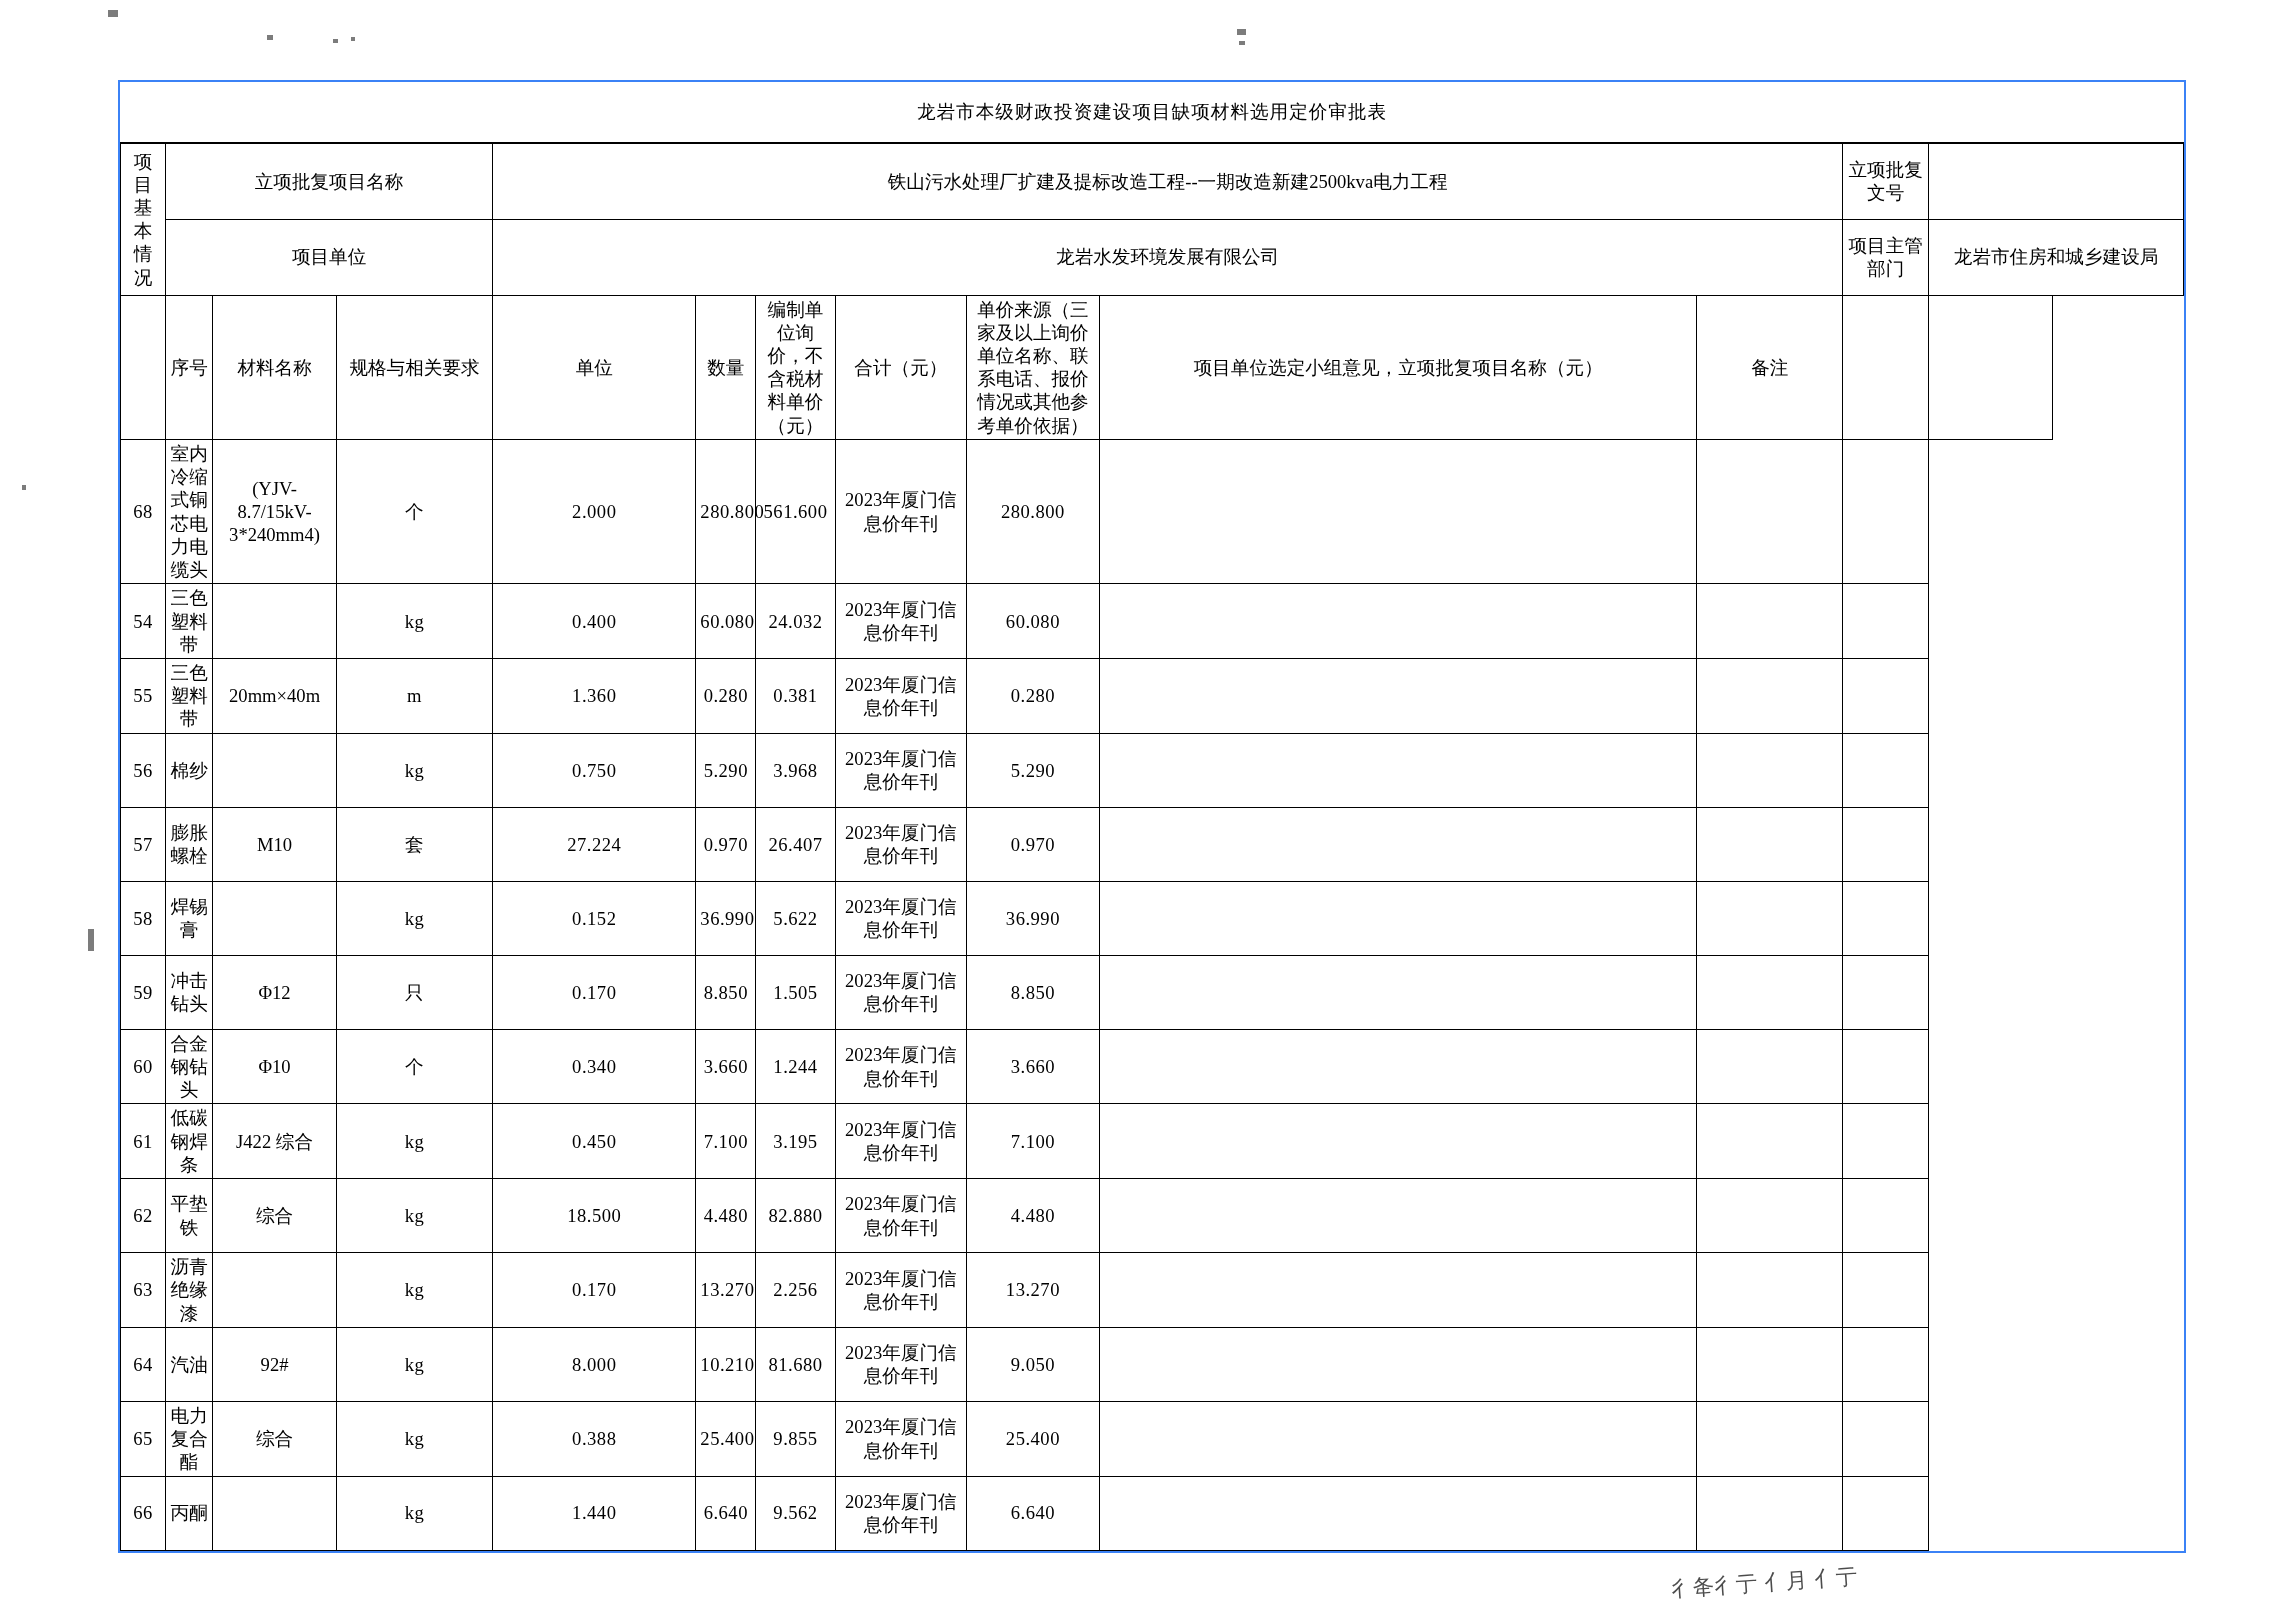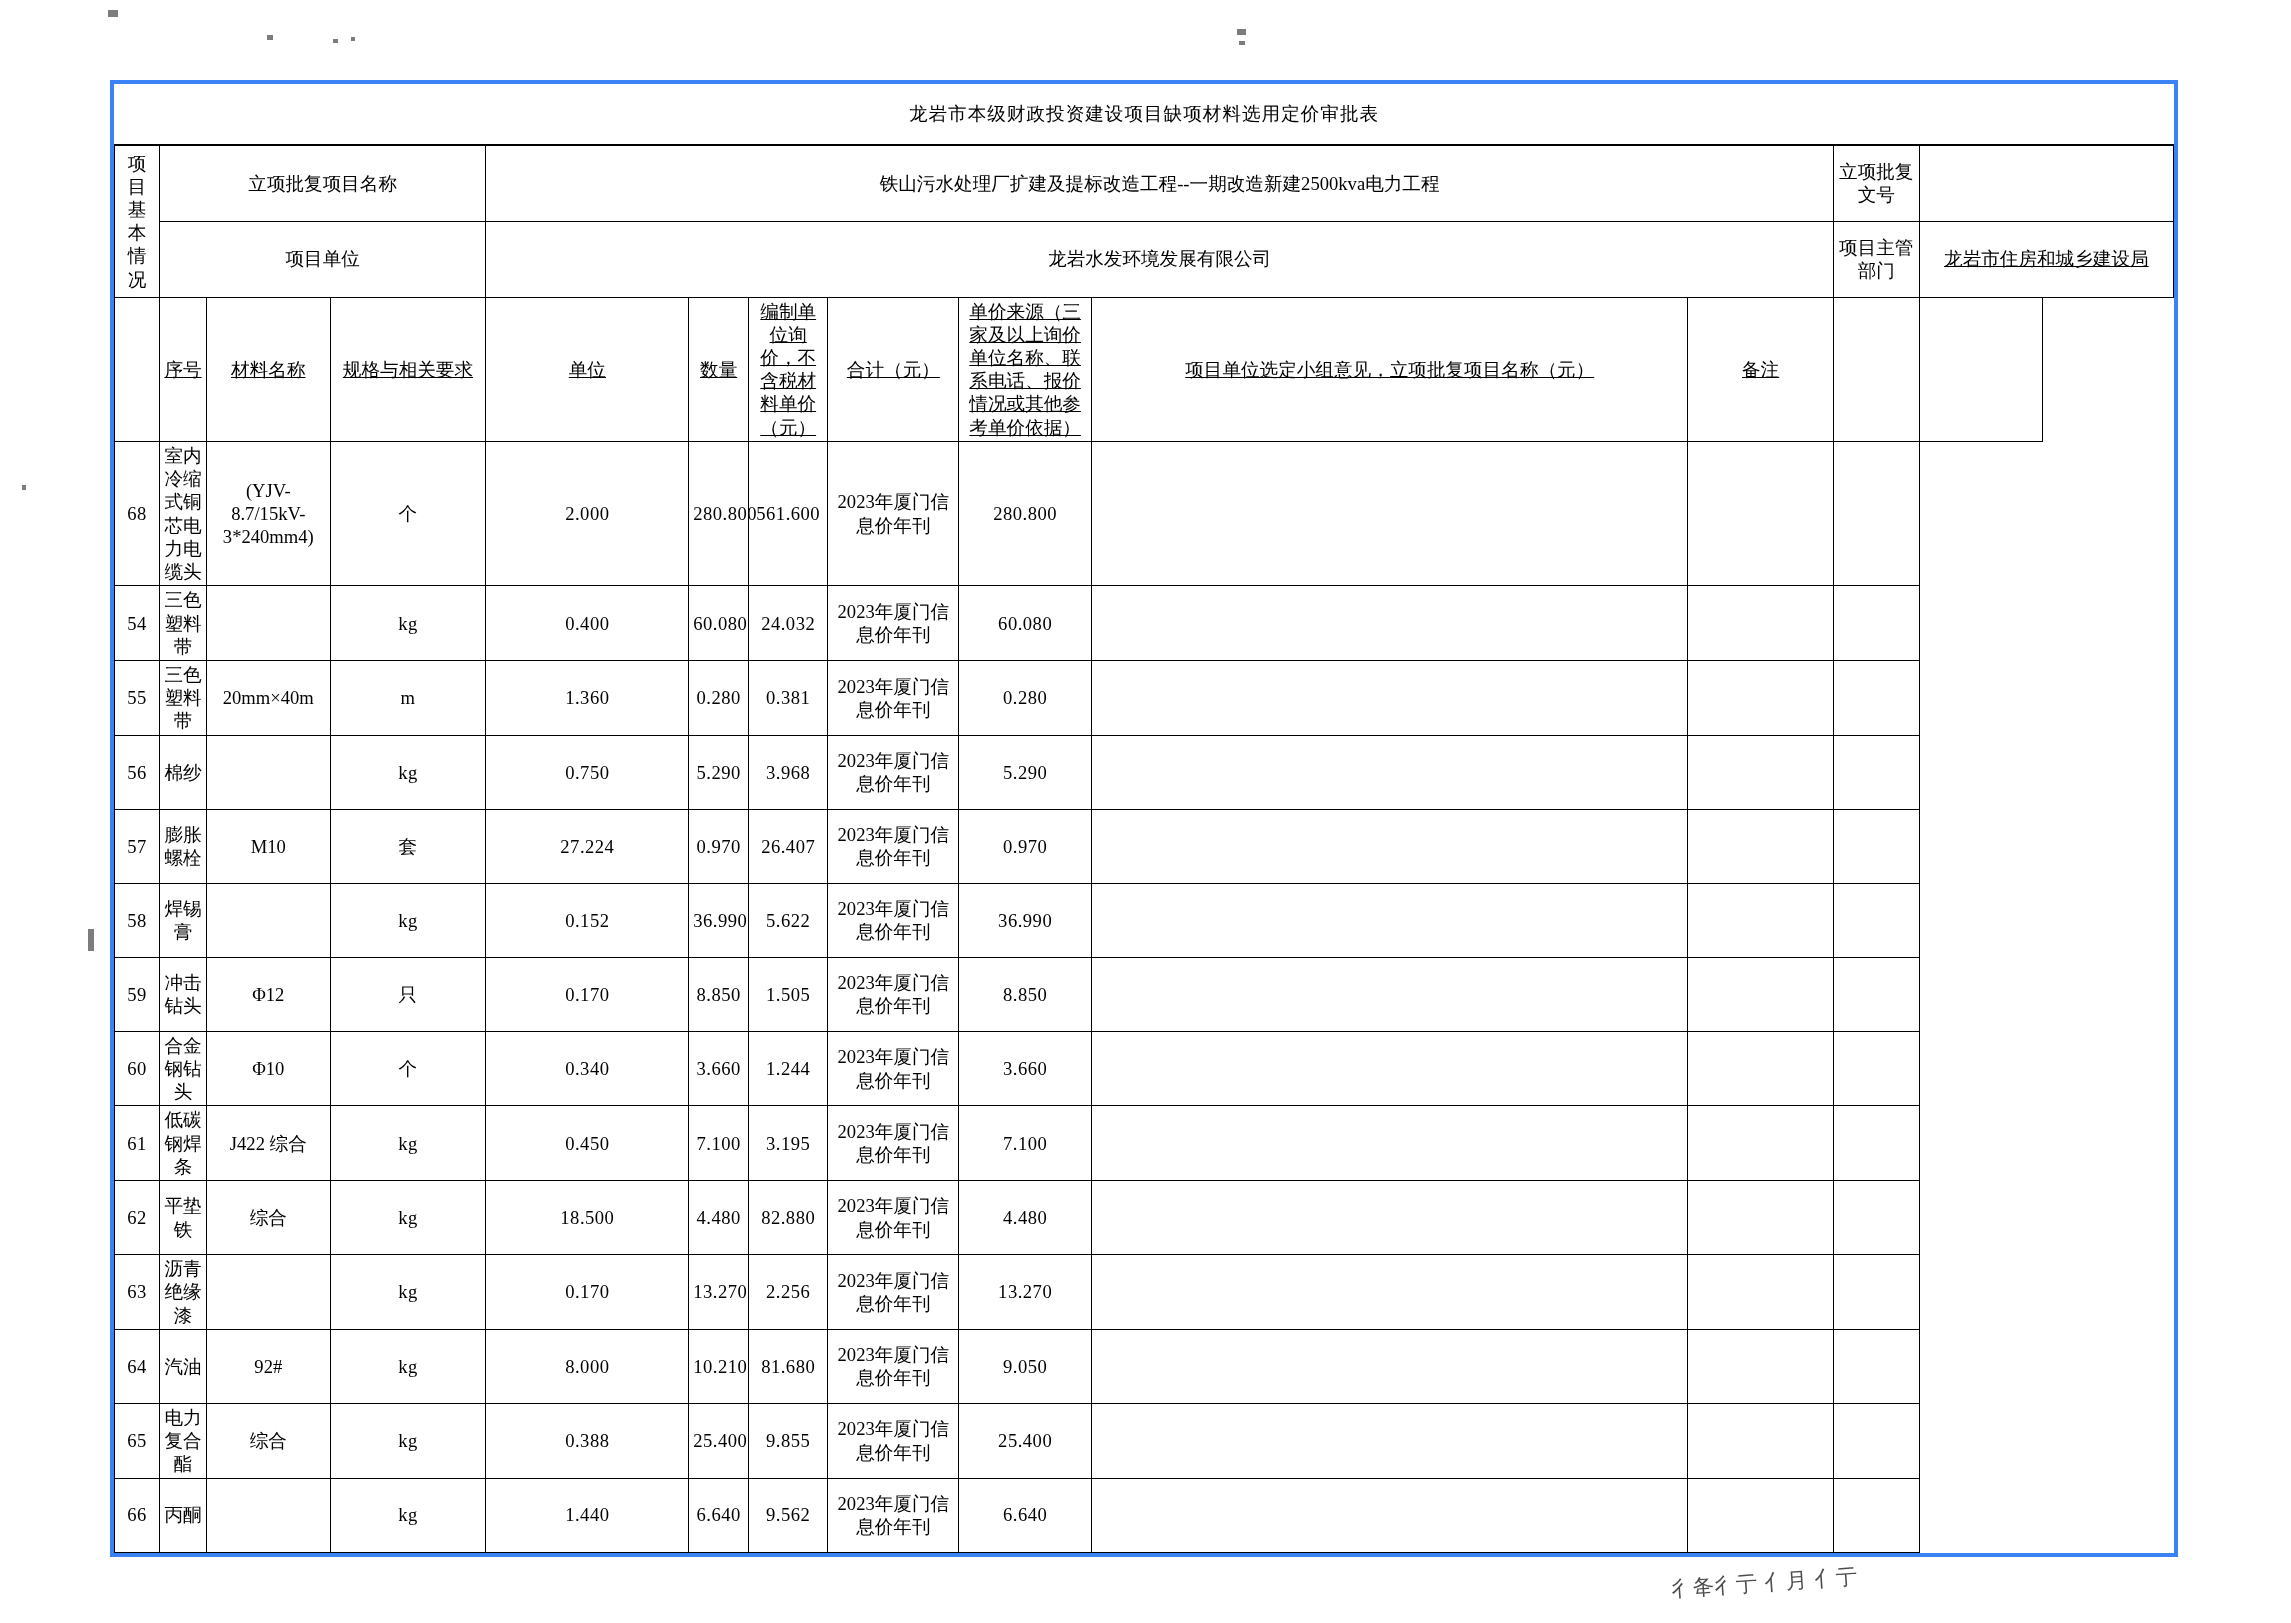--- a/index.html
+++ b/index.html
@@ -21,24 +21,24 @@
   .speck {
     position: absolute;
     background: #111;
     opacity: .55;
     pointer-events: none;
   }
 
   
   .sheet {
     position: absolute;
-    left: 110px;
+    left: 118px;
     top: 80px;
     width: 2068px;
-    border: 4px solid #3b82f6;
+    border: 2px solid #3b82f6;
     border-collapse: collapse;
     box-sizing: border-box;
   }
 
   table.main {
     width: 100%;
     border-collapse: collapse;
     table-layout: fixed;
   }
   table.main td, table.main th {
@@ -81,21 +81,20 @@
 
   .row-basic { height: 76px; }
 
   .proj-name-cell {
     font-size: 20.6px;
   }
 
   .small-head {
     font-size: 17.6px;
     line-height: 1.28;
-    text-decoration: underline;
   }
 
   .num { font-family: "Liberation Serif", "DejaVu Serif", serif; font-size: 19.6px; letter-spacing: 0.5px; }
   .mat-name { font-size: 19.6px; line-height: 1.25; }
   .spec { font-size: 18.6px; line-height: 1.25; }
   .src  { font-size: 19.6px; }
 
   .data-row { height: 74px; }
 
   

